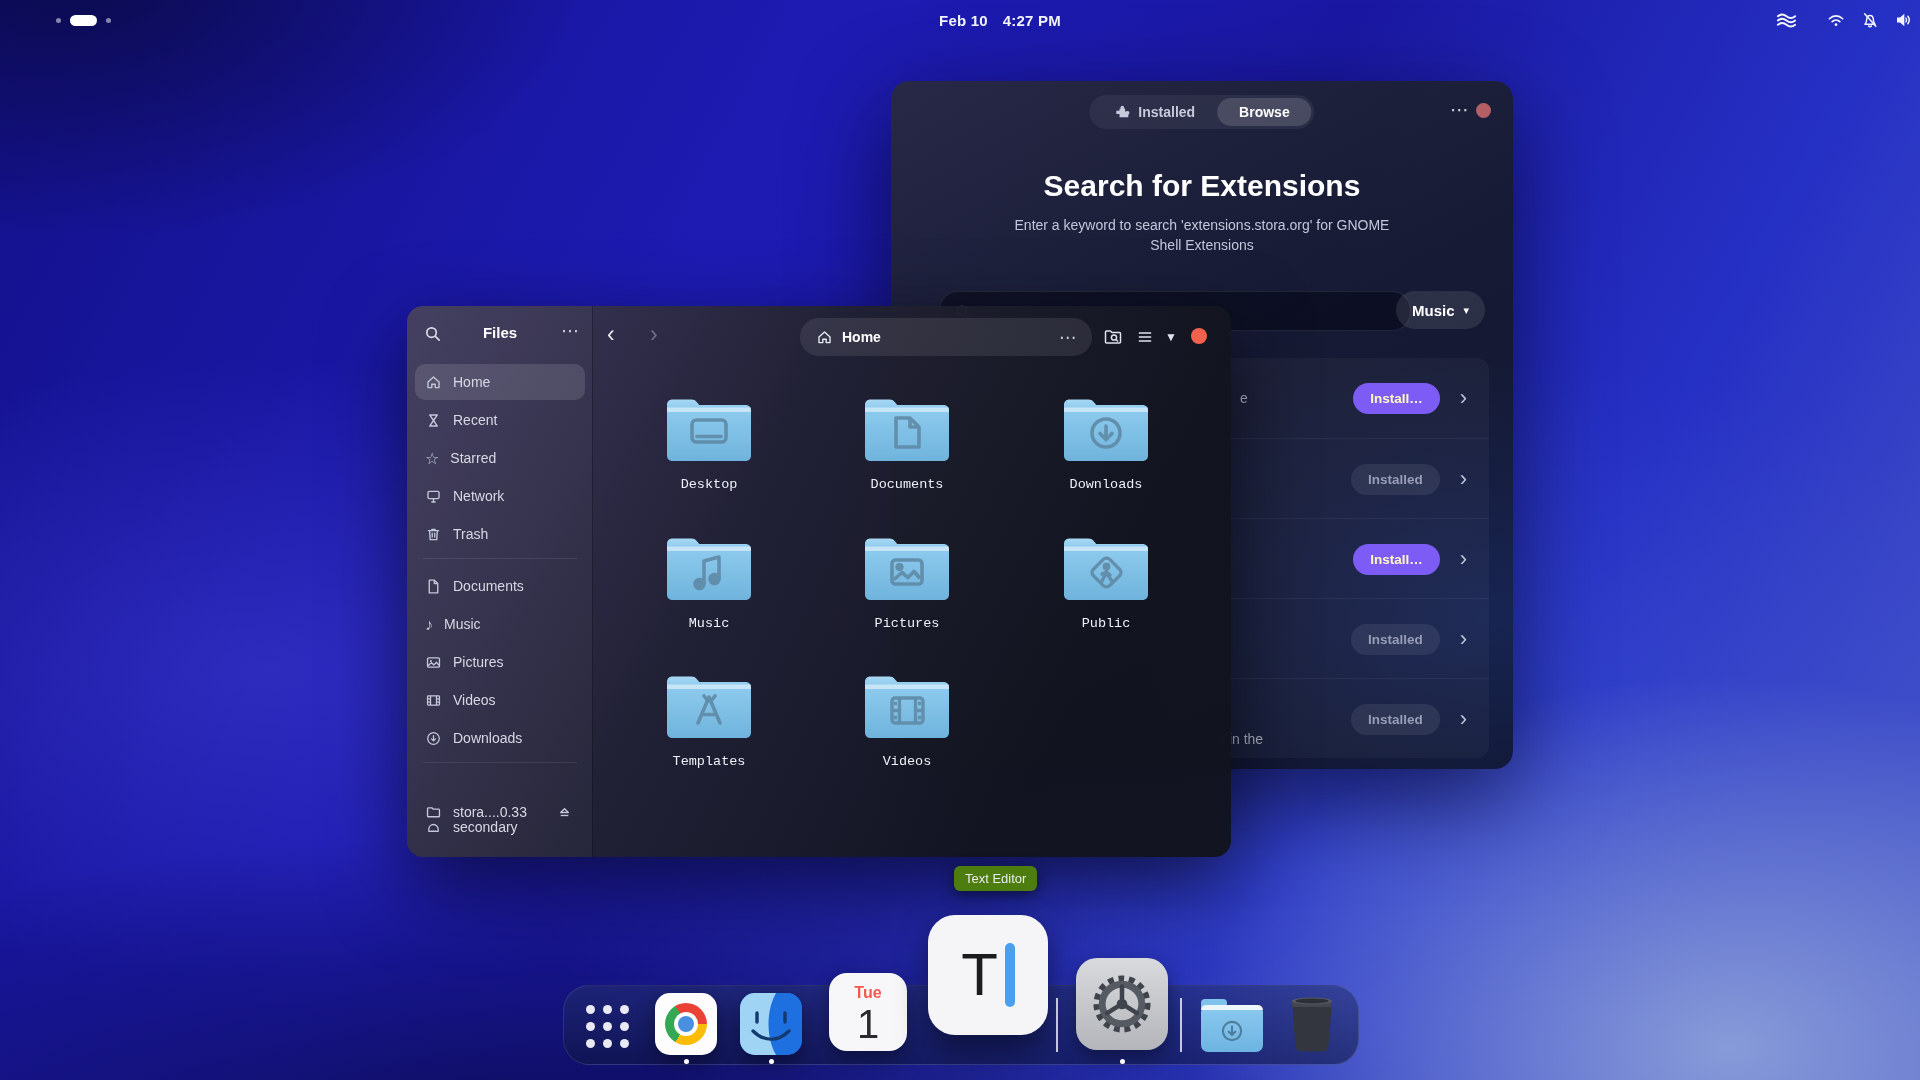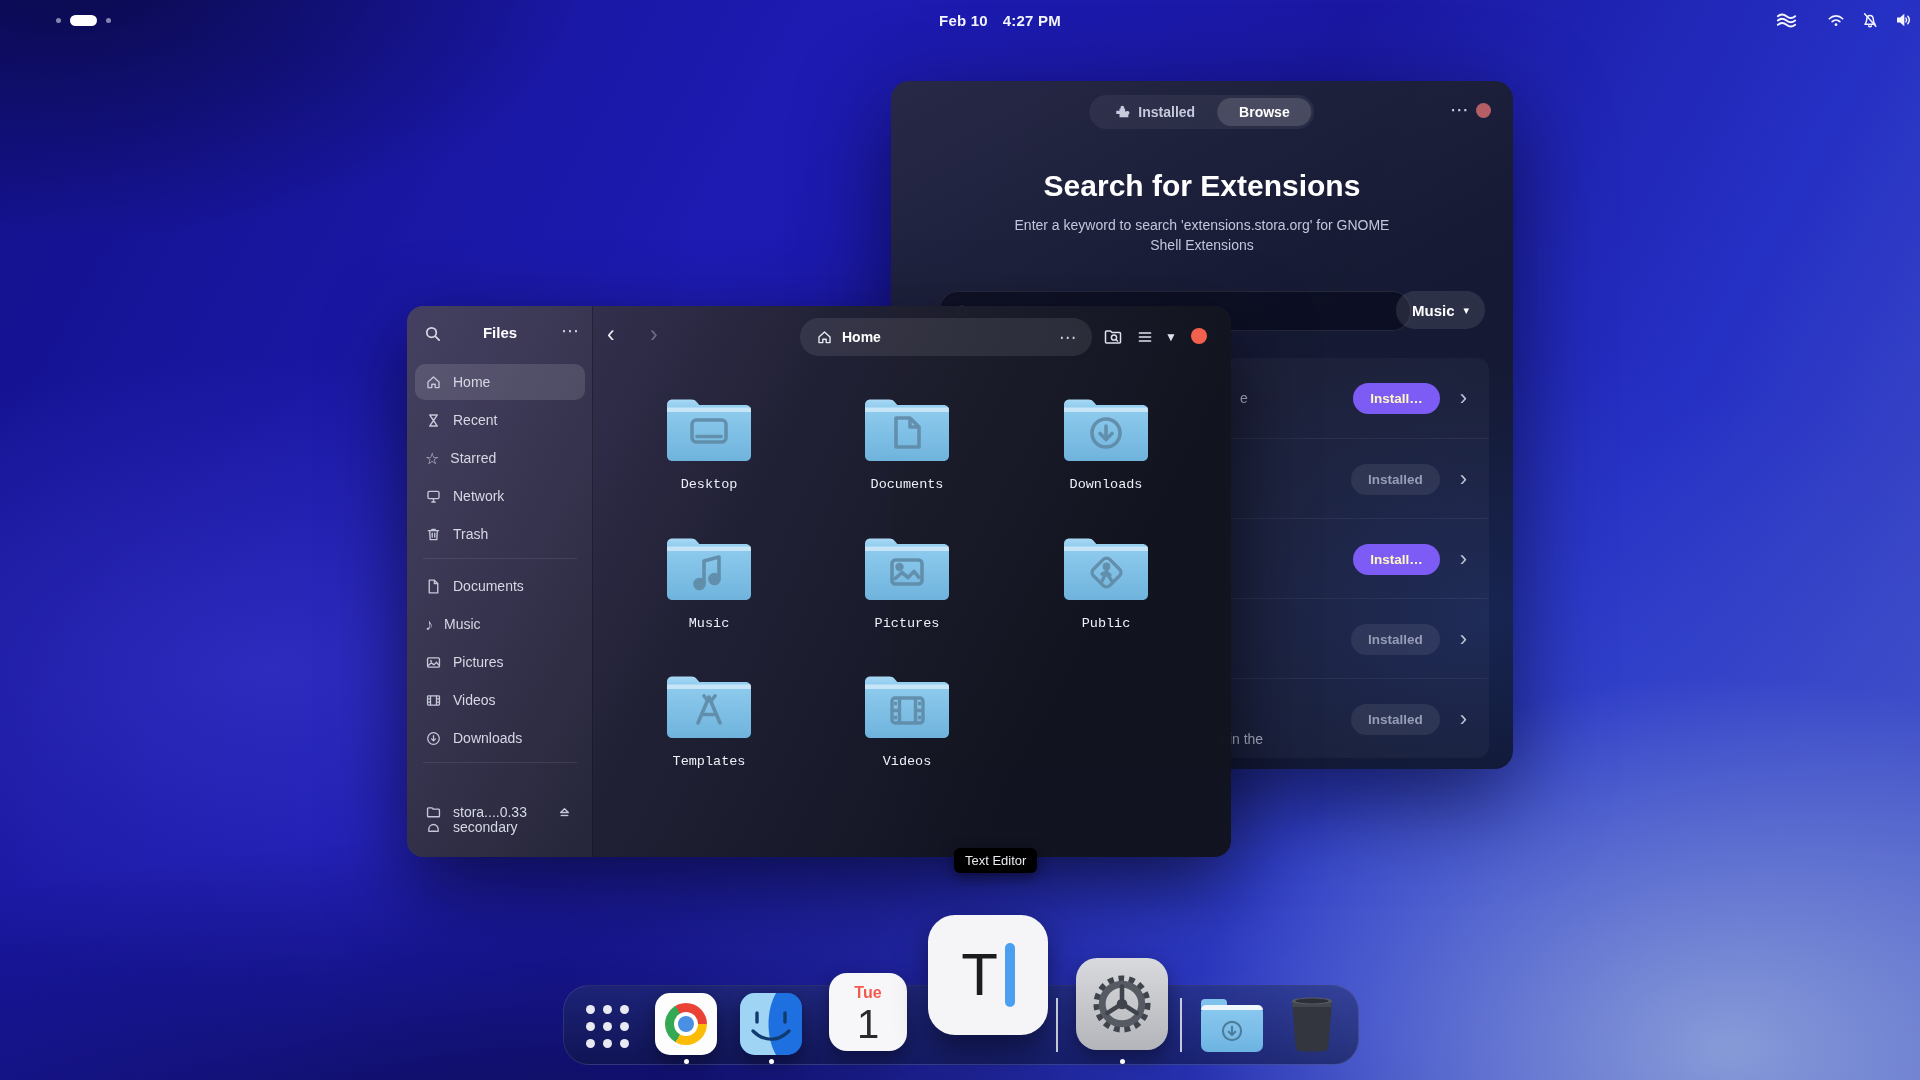--- a/index.html
+++ b/index.html
@@ -84,21 +84,21 @@
   .fpath .lbl{font-size:14px;font-weight:bold;color:#fff;}
   .fpath .dots{margin-left:auto;font-size:17px;color:#cdd0de;}
   .ftb-ic{position:absolute;top:21px;width:20px;height:20px;color:#dfe2ee;}
   .fclose{position:absolute;left:784px;top:22px;width:16px;height:16px;border-radius:50%;background:#f2614d;}
 
   .tile{position:absolute;width:150px;text-align:center;font-family:Liberation Mono, monospace;}
   .tile .fsvg{margin:0 auto;}
   .tile .flabel{margin-top:11px;font-size:13.5px;color:#eef0f8;}
 
   
-  .tooltip{left:954px;top:848px;background:#000000;border-radius:6px;padding:5px 11px;
+  .tooltip{left:954px;top:866px;background:#4d7c0f;border-radius:6px;padding:5px 11px;
            font-size:13px;color:#e9eaee;box-shadow:0 4px 14px rgba(0,0,0,.5);}
 
   
   .dock{left:563px;top:985px;width:696px;height:80px;}
   .dock-bg{position:absolute;left:0;top:0;width:796px;height:80px;border-radius:26px;
      background:linear-gradient(180deg, rgba(36,48,110,.55), rgba(16,24,70,.6));
      border:1px solid rgba(255,255,255,.10);box-sizing:border-box;}
   .ditem{position:absolute;}
   .grid9{left:17px;bottom:12px;width:54px;height:54px;display:grid;
          grid-template-columns:repeat(3,9px);grid-template-rows:repeat(3,9px);gap:8px;

